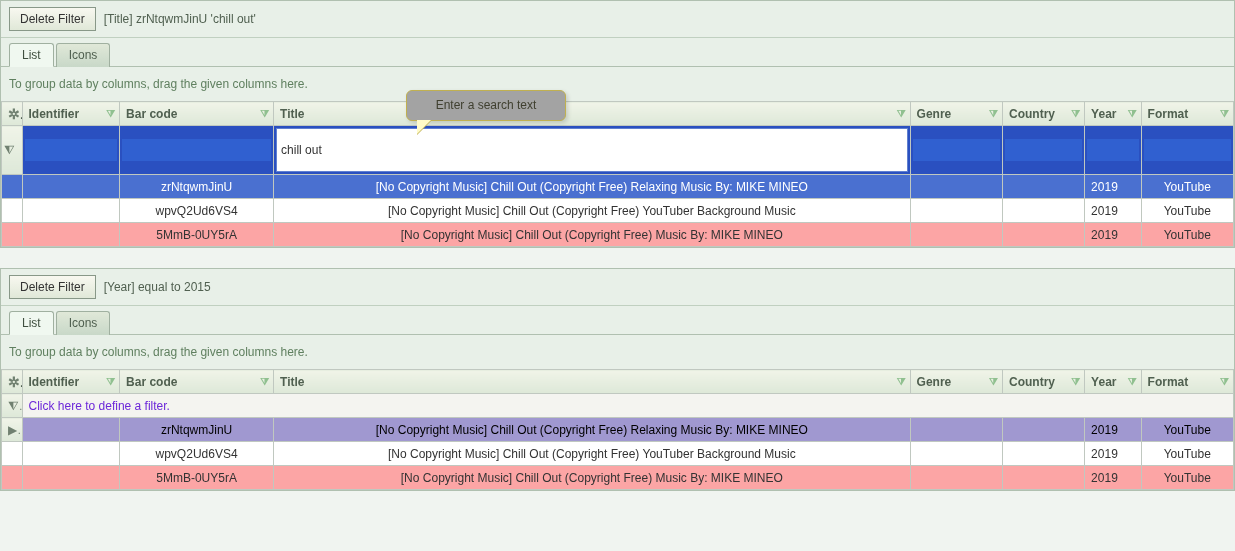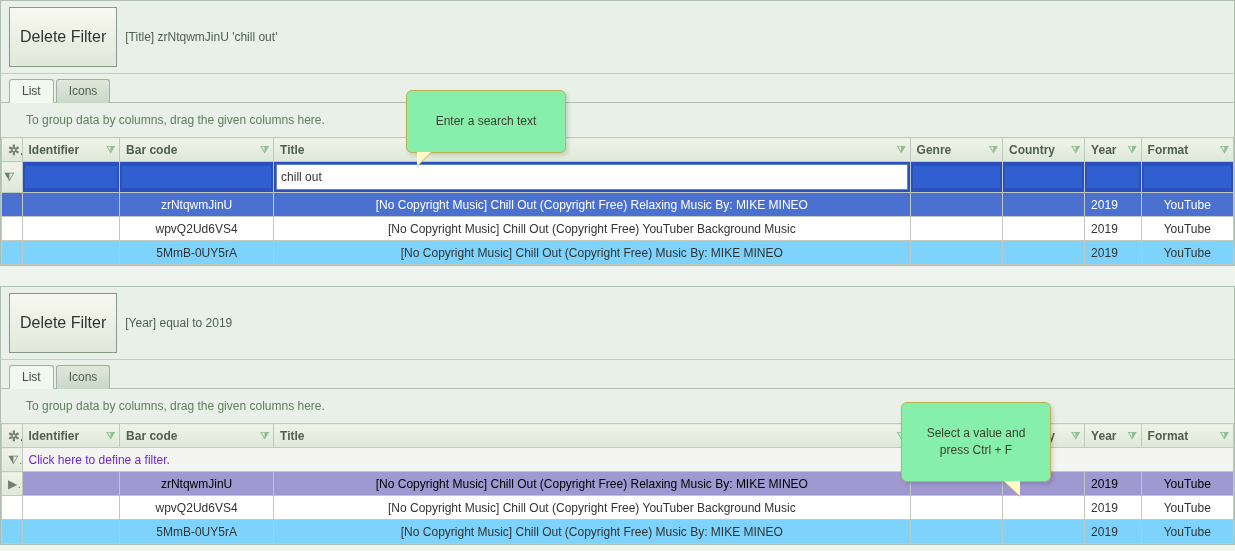--- a/index.html
+++ b/index.html
@@ -21,22 +21,22 @@
   .filter-bar {
     display: flex;
     align-items: center;
     padding: 6px 8px;
     gap: 8px;
     border-bottom: 1px solid #c0d0c0;
   }
   .btn {
     background: linear-gradient(#f8f8f0, #e0e8d8);
     border: 1px solid #889888;
-    padding: 20px 10px;
-    font-size: 16px;
+    padding: 4px 10px;
+    font-size: 12px;
     cursor: pointer;
     color: #333;
   }
   .filter-text { color: #506050; }
   .tabs {
     display: flex;
     padding: 4px 20px 0 8px;
     gap: 2px;
     background: #e8f0e8;
     border-bottom: 1px solid #b0c0b0;
@@ -52,21 +52,21 @@
     position: relative;
     top: 1px;
   }
   .tab.active {
     background: #f0f8f0;
     border-bottom: 1px solid #f0f8f0;
     font-weight: normal;
     color: #405040;
   }
   .group-hint {
-    padding: 10px 25px;
+    padding: 10px 8px;
     color: #608060;
     position: relative;
     background: #e8f0e8;
   }
   .grid {
     width: 100%;
     border-collapse: collapse;
     table-layout: fixed;
   }
   .grid th, .grid td {
@@ -108,32 +108,32 @@
     font-size: 11px;
   }
   .filter-row td {
     background: #2a50c0;
     padding: 2px;
   }
   .filter-row .indicator-cell { background: linear-gradient(#f0f4e8, #dde8d8); }
   .filter-input {
     width: 100%;
     border: 1px solid #6080d0;
-    padding: 5px 4px;
+    padding: 14px 4px;
     font-size: 12px;
     background: #fff;
     color: #333;
   }
   .filter-input-blank {
     width: 100%;
     height: 22px;
     background: #3060d0;
   }
   .data-row td { background: #fff; text-align: center; }
-  .data-row.alt td { background: #7dd3fc; }
+  .data-row.alt td { background: #fca5a5; }
   .data-row.selected td {
     background: #4a70d0;
     color: #fff;
   }
   .data-row.selected .indicator-cell { background: #4a70d0; color:#fff;}
   .data-row .indicator-cell { color: #708070; }
   .data-row td.col-year { text-align: left; }
 
   
   .filter-row-plain td {
@@ -149,24 +149,24 @@
     background: #a098d0;
     color: #000;
   }
   .data-row.selected-purple .indicator-cell {
     background: linear-gradient(#f0f4e8, #dde8d8);
     color: #708070;
   }
 
   .callout {
     position: absolute;
-    background: #86efac;
+    background: #a3a3a3;
     border: 1px solid #c0b050;
     border-radius: 6px;
-    padding: 22px 12px;
+    padding: 6px 12px;
     font-size: 12px;
     color: #404030;
     box-shadow: 2px 2px 4px rgba(0,0,0,0.15);
     z-index: 100;
     text-align: center;
     line-height: 1.4;
   }
   .callout::after {
     content: "";
     position: absolute;
@@ -286,32 +286,28 @@
         <td class="col-year">2019</td>
         <td>YouTube</td>
       </tr>
     </tbody>
   </table>
 </div>
 
 <div class="panel">
   <div class="filter-bar">
     <button class="btn">Delete Filter</button>
-    <span class="filter-text">[Year] equal to 2019</span>
+    <span class="filter-text">[Year] equal to 2015</span>
   </div>
   <div class="tabs">
     <div class="tab active">List</div>
     <div class="tab">Icons</div>
   </div>
   <div class="group-hint">To group data by columns, drag the given columns here.</div>
 
-  <div class="callout tail-br" style="left:900px; top:115px; width:150px;">
-    <span>Select a value and</span><br>
-    <span>press Ctrl + F</span>
-  </div>
 
   <table class="grid">
     <colgroup>
       <col class="col-indicator">
         <col class="col-identifier">
         <col class="col-barcode">
         <col class="col-title">
         <col class="col-genre">
         <col class="col-country">
         <col class="col-year">

